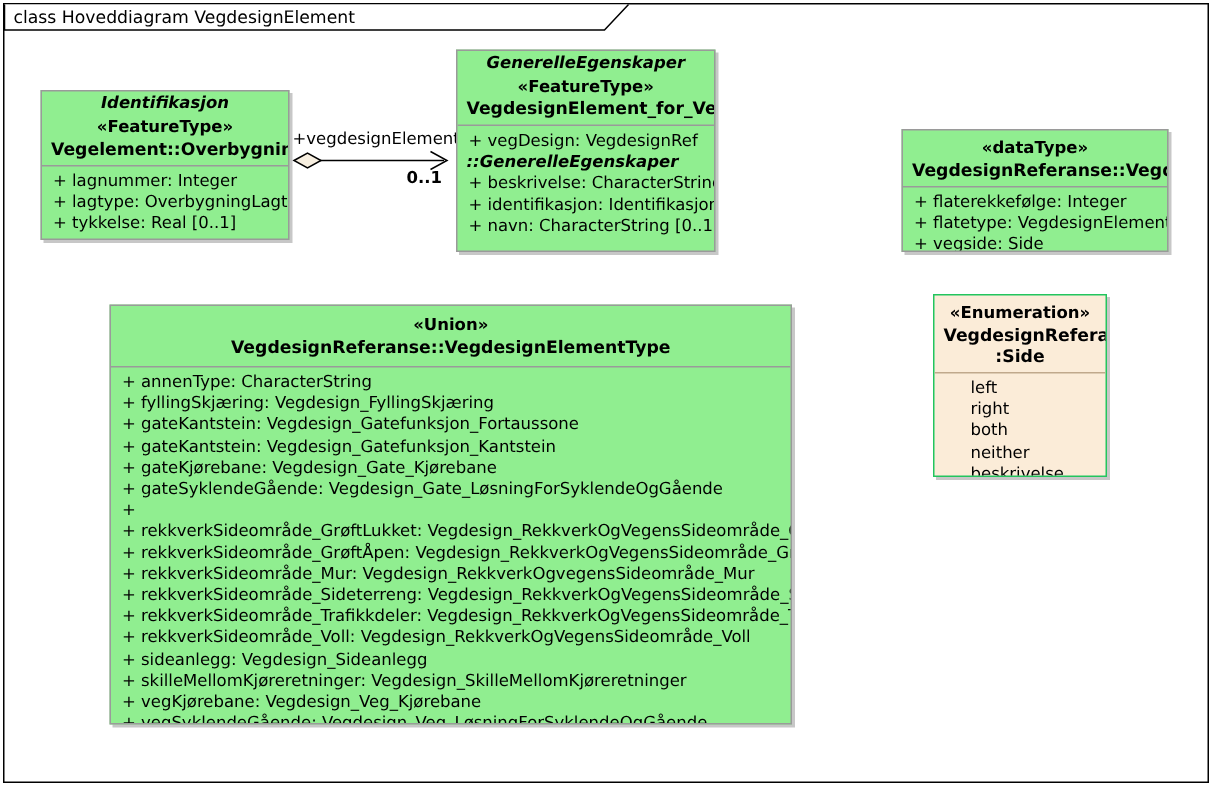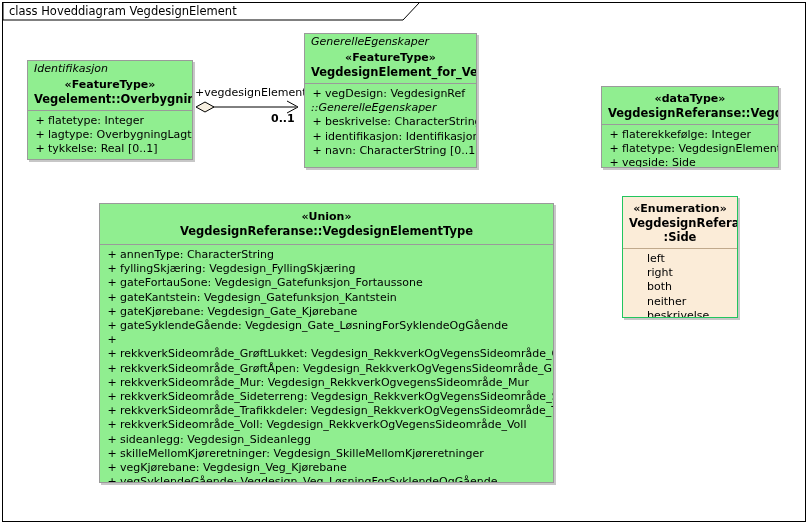--- a/index.html
+++ b/index.html
@@ -55,24 +55,24 @@
     background: #fbecd8;
     border: 1px solid #22c55e;
   }
 
   .box-header {
     padding: 3px 6px 4px 6px;
     text-align: center;
   }
   .box-qualifier {
     font-style: italic;
-    font-weight: normal;
-    font-size: 11px;
-    color: #000000;
-    text-align: left;
+    font-weight: bold;
+    font-size: 11px;
+    color: #000000;
+    text-align: center;
     line-height: 14px;
     padding: 1px 6px 2px 6px;
   }
   .box-stereotype {
     font-size: 11px;
     font-weight: bold;
     color: #000000;
     line-height: 14px;
   }
   .box-name {
@@ -107,21 +107,21 @@
     flex: 0 0 16px;
     text-align: center;
     color: #000000;
   }
   .attr .sig {
     color: #000000;
   }
   .group-label {
     font-size: 11px;
     font-style: italic;
-    font-weight: normal;
+    font-weight: bold;
     line-height: 14.2px;
     color: #000000;
     padding-left: 2px;
     white-space: nowrap;
   }
   .enum-literal {
     font-size: 11px;
     line-height: 14.2px;
     color: #000000;
     padding-left: 20px;
@@ -171,21 +171,21 @@
   <div class="umlbox" style="left:27px;top:60px;width:166px;height:100px;">
     <div class="box-qualifier">Identifikasjon</div>
     <div class="box-header" style="padding-top:0;">
       <div class="box-stereotype">«FeatureType»</div>
       <div class="box-name">Vegelement::Overbygning</div>
     </div>
     <div class="box-divider"></div>
     <div class="attrs">
       <div class="attr">
         <span class="vis">+</span>
-        <span class="sig">flatetype: Integer</span>
+        <span class="sig">lagnummer: Integer</span>
       </div>
       <div class="attr">
         <span class="vis">+</span>
         <span class="sig">lagtype: OverbygningLagtype</span>
       </div>
       <div class="attr">
         <span class="vis">+</span>
         <span class="sig">tykkelse: Real [0..1]</span>
       </div>
     </div>
@@ -250,38 +250,38 @@
     <div class="box-divider"></div>
     <div class="attrs">
       <div class="enum-literal">left</div>
       <div class="enum-literal">right</div>
       <div class="enum-literal">both</div>
       <div class="enum-literal">neither</div>
       <div class="enum-literal">beskrivelse</div>
     </div>
   </div>
 
-  <div class="umlbox" style="left:73px;top:203px;width:455px;height:280px;margin-left:26px;">
+  <div class="umlbox" style="left:73px;top:203px;width:455px;height:280px;">
     <div class="box-header" style="padding-top:6px;padding-bottom:6px;">
       <div class="box-stereotype">«Union»</div>
       <div class="box-name">VegdesignReferanse::VegdesignElementType</div>
     </div>
     <div class="box-divider"></div>
     <div class="attrs">
       <div class="attr">
         <span class="vis">+</span>
         <span class="sig">annenType: CharacterString</span>
       </div>
       <div class="attr">
         <span class="vis">+</span>
         <span class="sig">fyllingSkjæring: Vegdesign_FyllingSkjæring</span>
       </div>
       <div class="attr">
         <span class="vis">+</span>
-        <span class="sig">gateFortauSone: Vegdesign_Gatefunksjon_Fortaussone</span>
+        <span class="sig">gateKantstein: Vegdesign_Gatefunksjon_Fortaussone</span>
       </div>
       <div class="attr">
         <span class="vis">+</span>
         <span class="sig">gateKantstein: Vegdesign_Gatefunksjon_Kantstein</span>
       </div>
       <div class="attr">
         <span class="vis">+</span>
         <span class="sig">gateKjørebane: Vegdesign_Gate_Kjørebane</span>
       </div>
       <div class="attr">

